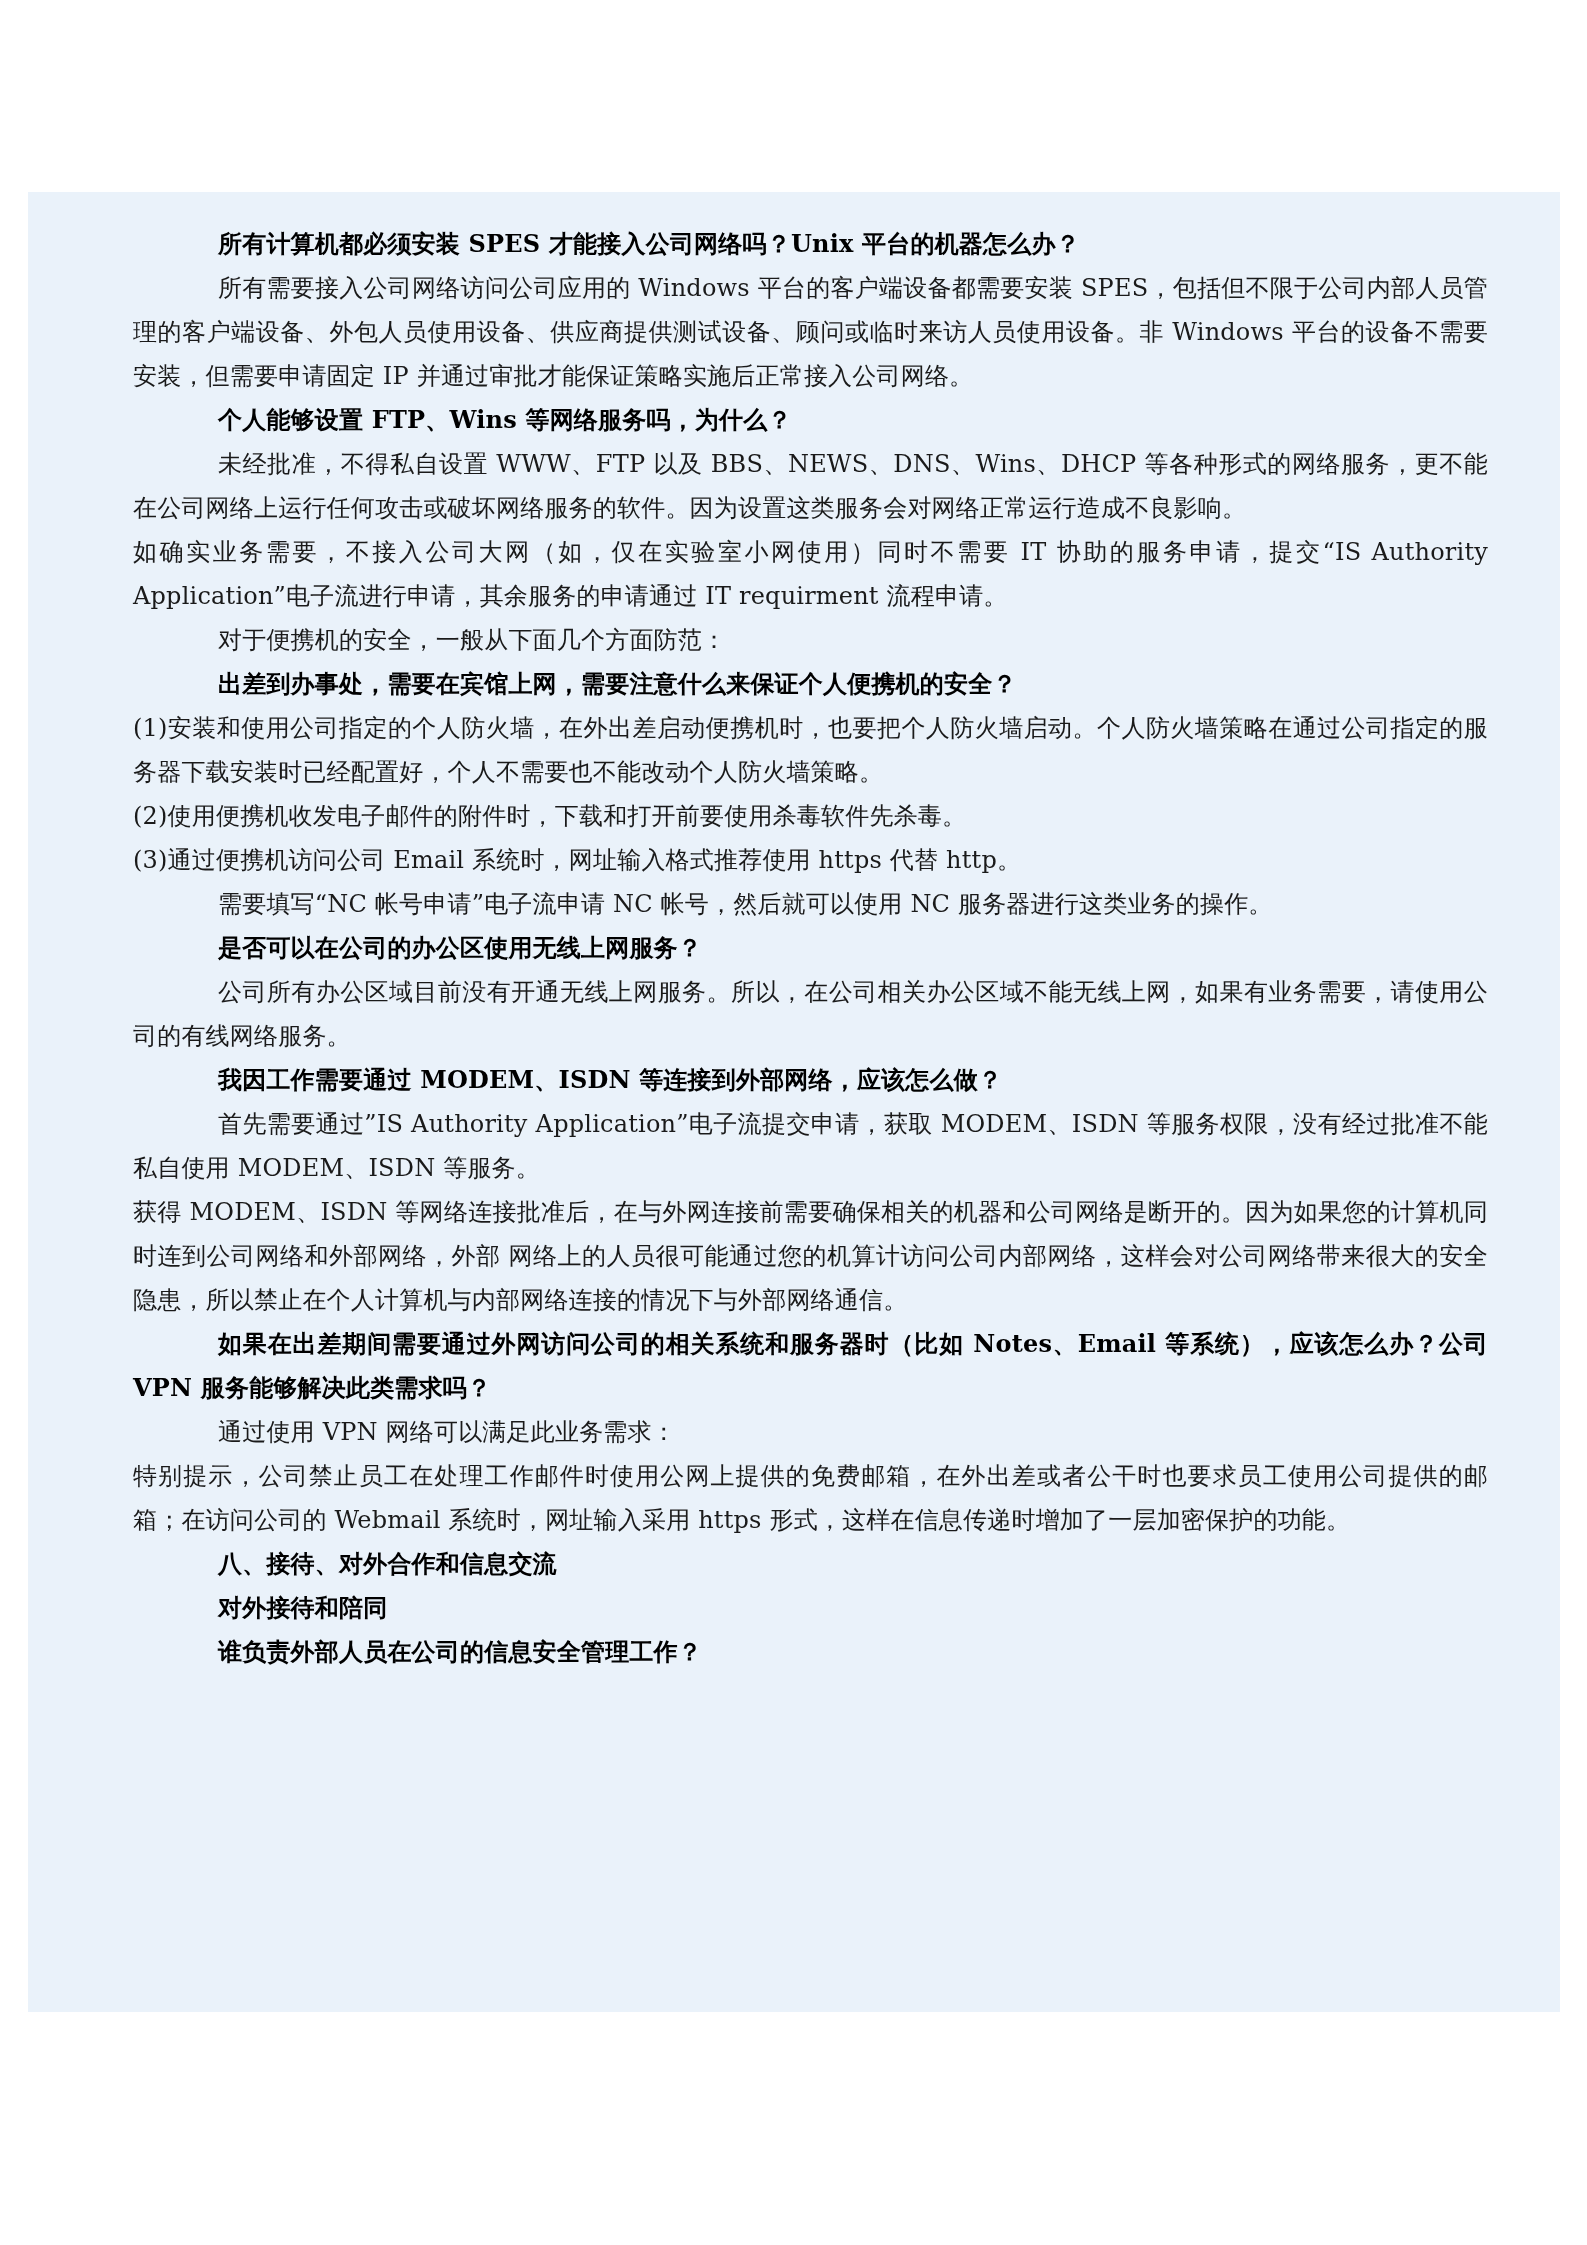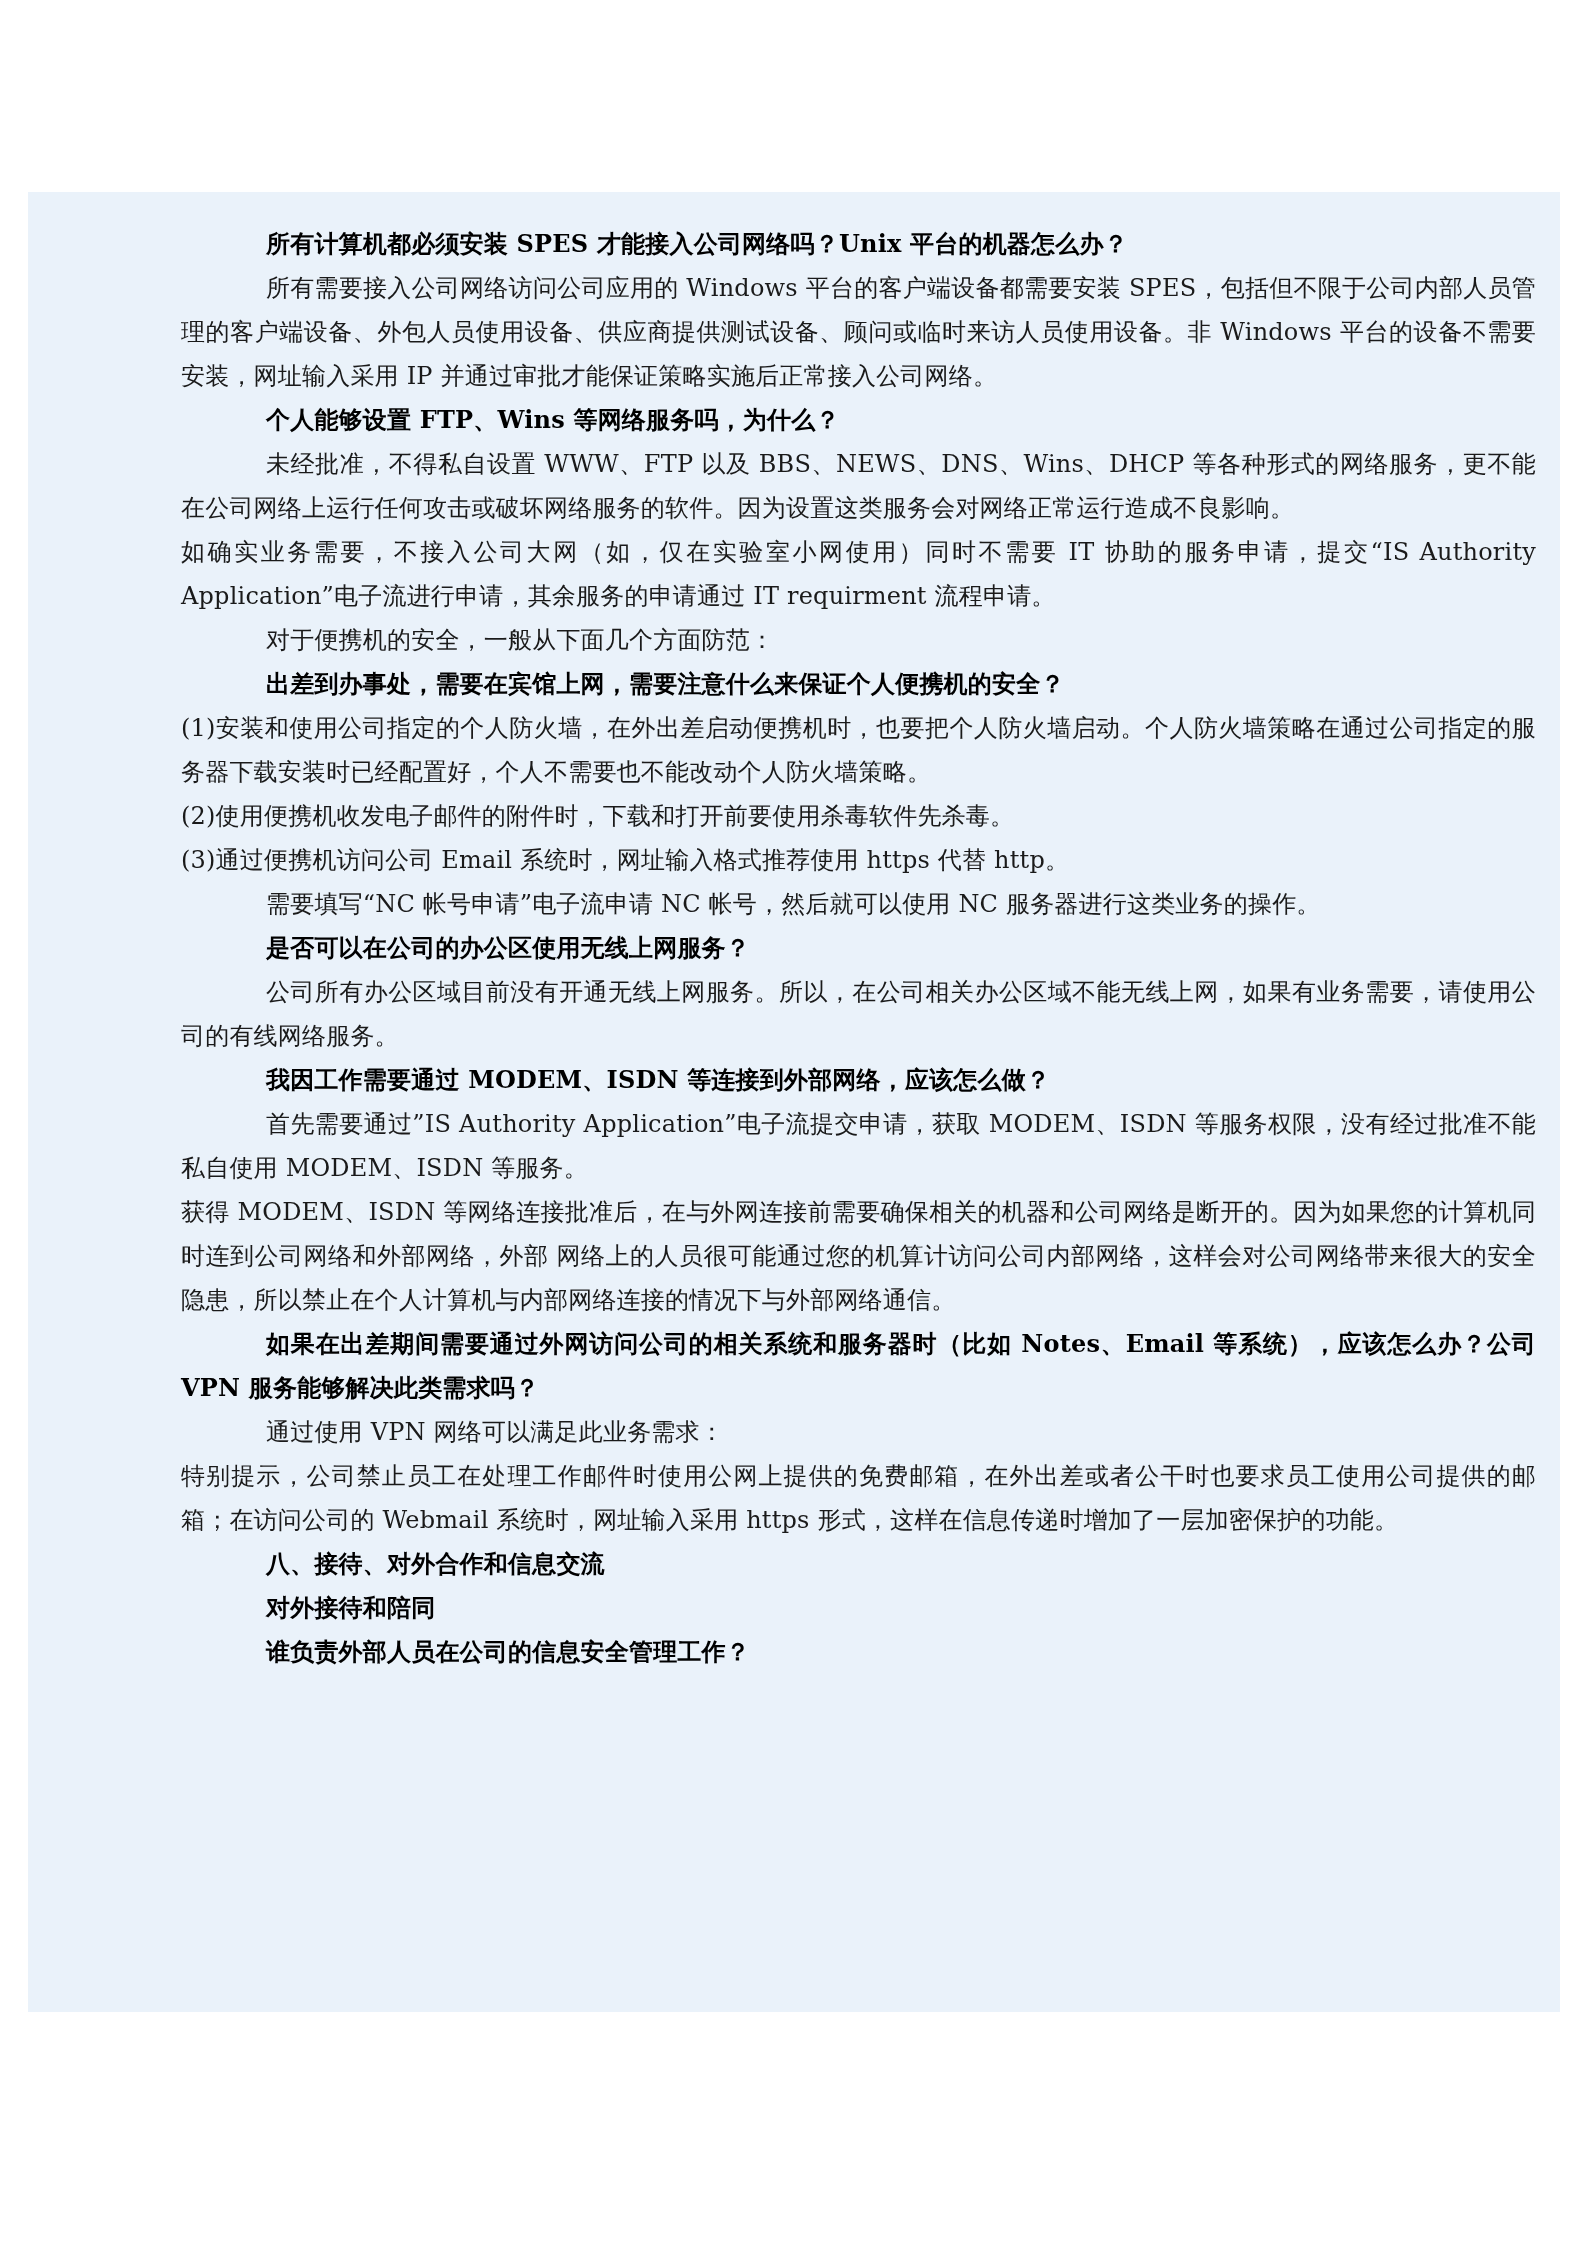--- a/index.html
+++ b/index.html
@@ -21,40 +21,39 @@
       top: 192px;
       width: 1532px;
       height: 1820px;
       background: #eaf2fa;
     }
     .content {
       position: absolute;
       left: 105px;
       top: 30px;
       width: 1355px;
-      margin-left: 48px;
     }
     .p {
       font-size: 24px;
       line-height: 44px;
       margin: 0;
       text-align: justify;
       text-justify: inter-character;
       letter-spacing: 0.2px;
     }
     .p.indent { text-indent: 85px; }
     .p.bold { font-weight: bold; color: #000; }
   </style>
 </head>
 <body>
 
 <div class="page-box">
   <div class="content">
     <p class="p indent bold">所有计算机都必须安装 SPES 才能接入公司网络吗？Unix 平台的机器怎么办？</p>
-    <p class="p indent">所有需要接入公司网络访问公司应用的 Windows 平台的客户端设备都需要安装 SPES，包括但不限于公司内部人员管理的客户端设备、外包人员使用设备、供应商提供测试设备、顾问或临时来访人员使用设备。非 Windows 平台的设备不需要安装，网址输入采用 IP 并通过审批才能保证策略实施后正常接入公司网络。</p>
+    <p class="p indent">所有需要接入公司网络访问公司应用的 Windows 平台的客户端设备都需要安装 SPES，包括但不限于公司内部人员管理的客户端设备、外包人员使用设备、供应商提供测试设备、顾问或临时来访人员使用设备。非 Windows 平台的设备不需要安装，但需要申请固定 IP 并通过审批才能保证策略实施后正常接入公司网络。</p>
     <p class="p indent bold">个人能够设置 FTP、Wins 等网络服务吗，为什么？</p>
     <p class="p indent">未经批准，不得私自设置 WWW、FTP 以及 BBS、NEWS、DNS、Wins、DHCP 等各种形式的网络服务，更不能在公司网络上运行任何攻击或破坏网络服务的软件。因为设置这类服务会对网络正常运行造成不良影响。</p>
     <p class="p">如确实业务需要，不接入公司大网（如，仅在实验室小网使用）同时不需要 IT 协助的服务申请，提交“IS Authority Application”电子流进行申请，其余服务的申请通过 IT requirment 流程申请。</p>
     <p class="p indent">对于便携机的安全，一般从下面几个方面防范：</p>
     <p class="p indent bold">出差到办事处，需要在宾馆上网，需要注意什么来保证个人便携机的安全？</p>
     <p class="p">(1)安装和使用公司指定的个人防火墙，在外出差启动便携机时，也要把个人防火墙启动。个人防火墙策略在通过公司指定的服务器下载安装时已经配置好，个人不需要也不能改动个人防火墙策略。</p>
     <p class="p">(2)使用便携机收发电子邮件的附件时，下载和打开前要使用杀毒软件先杀毒。</p>
     <p class="p">(3)通过便携机访问公司 Email 系统时，网址输入格式推荐使用 https 代替 http。</p>
     <p class="p indent">需要填写“NC 帐号申请”电子流申请 NC 帐号，然后就可以使用 NC 服务器进行这类业务的操作。</p>
     <p class="p indent bold">是否可以在公司的办公区使用无线上网服务？</p>

